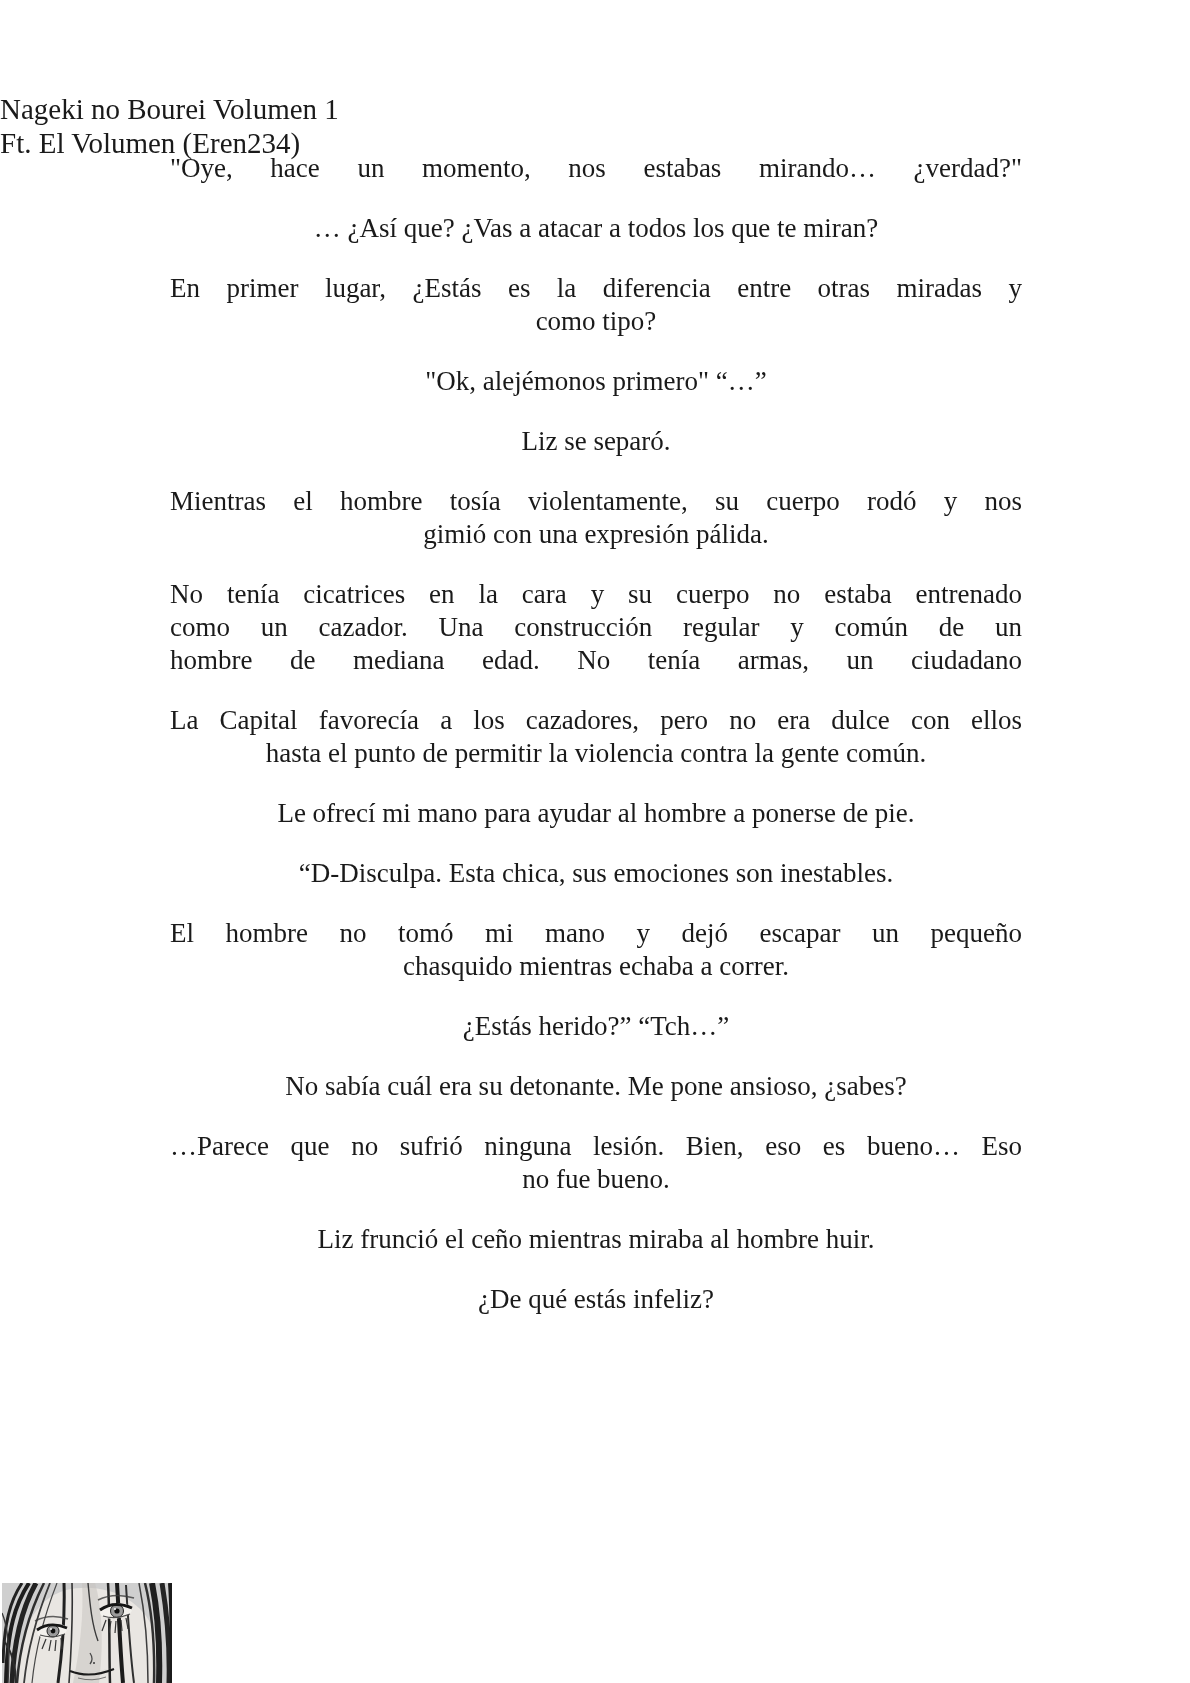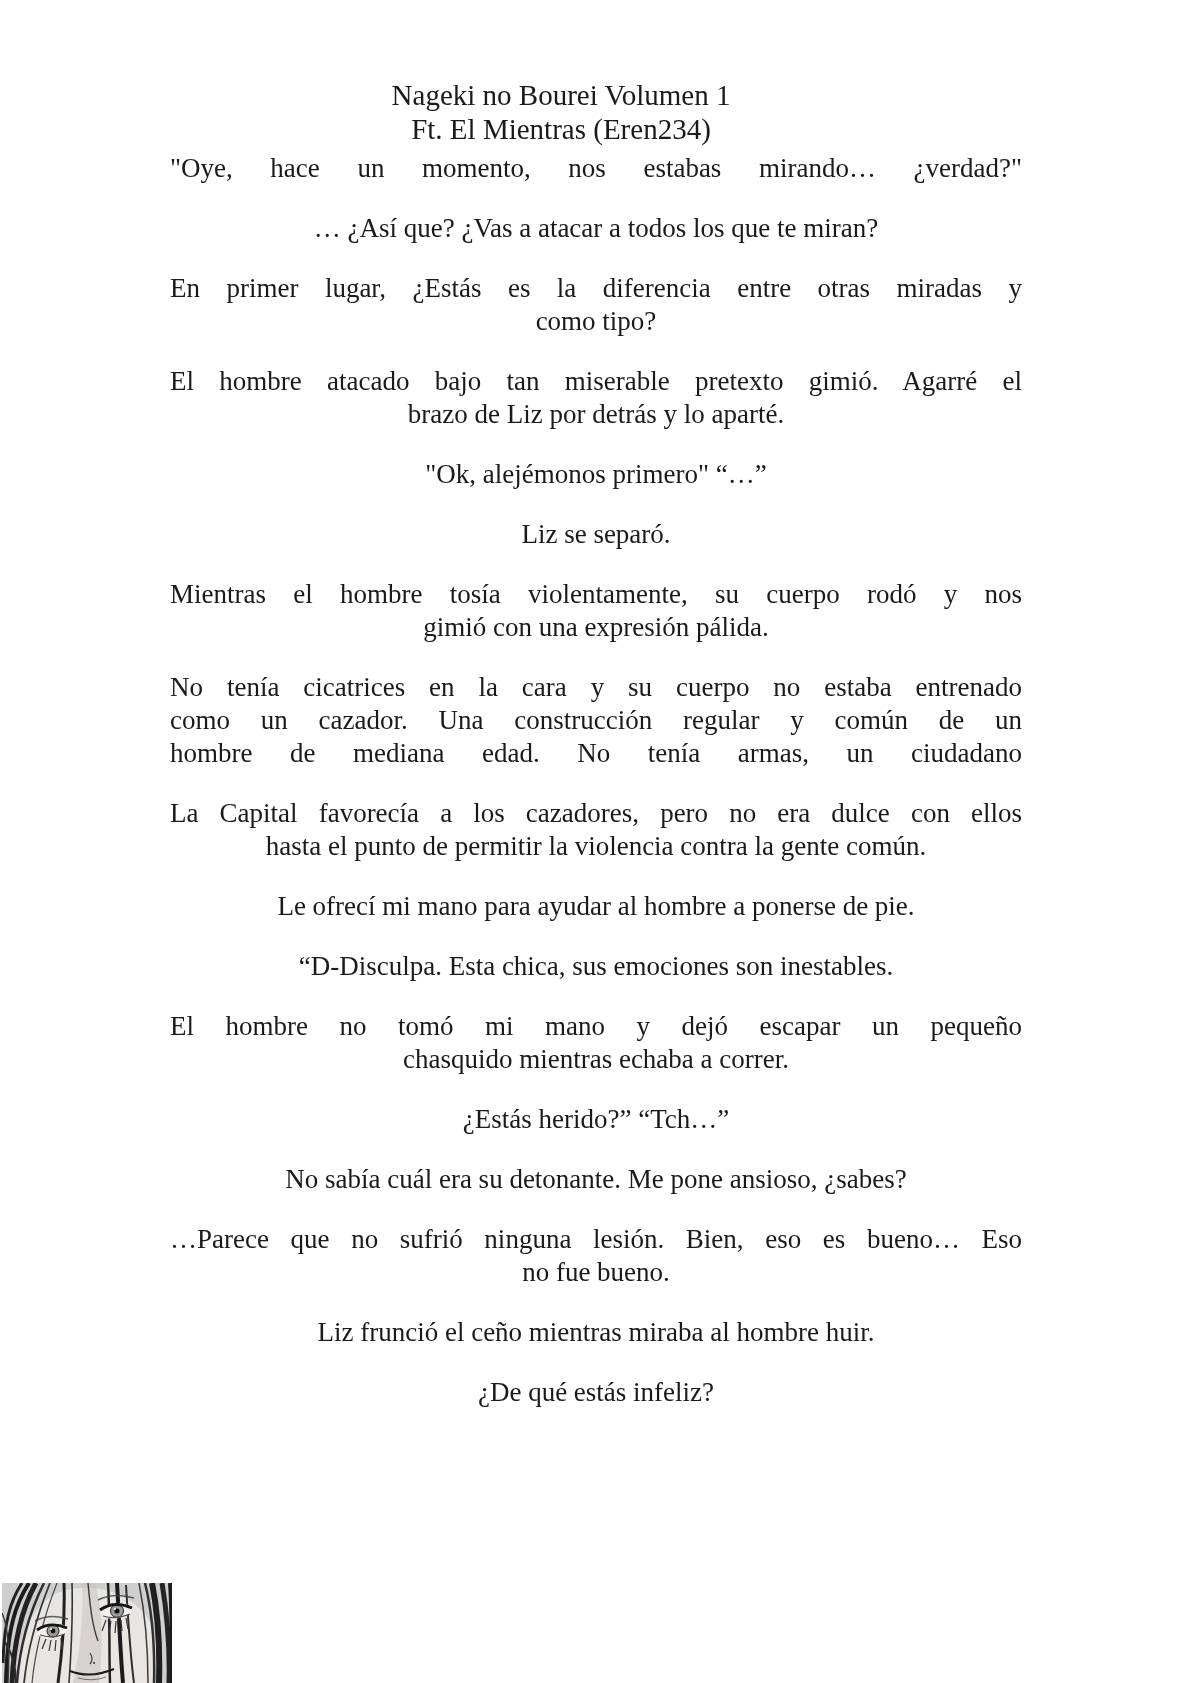--- a/index.html
+++ b/index.html
@@ -6,23 +6,22 @@
   .page {
     position:relative;
     width:1190px; height:1683px;
     background:#ffffff;
     color:#1a1a1a;
     font-family:"Liberation Serif", serif;
     overflow:hidden;
   }
   .title-block {
     position:absolute;
-    top:78px; left:0;
+    top:92px; left:0;
     width:1122px;
-    text-align:center;
     font-size:29px;
     line-height:34px;
   }
   .content {
     position:absolute;
     top:152px; left:170px;
     width:852px;
     font-size:27px;
     line-height:33px;
   }
@@ -38,37 +37,33 @@
   }
   .illustration svg { display:block; }
 </style>
 </head>
 <body>
 
 <div class="page">
 
   <div class="title-block">
     <div class="title-line">Nageki no Bourei Volumen 1</div>
-    <div class="title-line">Ft. El Mientras (Eren234)</div>
+    <div class="title-line">Ft. El Volumen (Eren234)</div>
   </div>
 
   <div class="content">
     <p>
         <span class="line fill" style="display:block">"Oye, hace un momento, nos estabas mirando… ¿verdad?"</span>
       </p>
     <p>
         <span class="line" style="display:block">… ¿Así que? ¿Vas a atacar a todos los que te miran?</span>
       </p>
     <p>
       <span class="line fill" style="display:block">En primer lugar, ¿Estás es la diferencia entre otras miradas y</span>
       <span class="line" style="display:block">como tipo?</span>
-    </p>
-    <p>
-      <span class="line fill" style="display:block">El hombre atacado bajo tan miserable pretexto gimió. Agarré el</span>
-      <span class="line" style="display:block">brazo de Liz por detrás y lo aparté.</span>
     </p>
     <p>
         <span class="line" style="display:block">"Ok, alejémonos primero" “…”</span>
       </p>
     <p>
         <span class="line" style="display:block">Liz se separó.</span>
       </p>
     <p>
       <span class="line fill" style="display:block">Mientras el hombre tosía violentamente, su cuerpo rodó y nos</span>
       <span class="line" style="display:block">gimió con una expresión pálida.</span>

